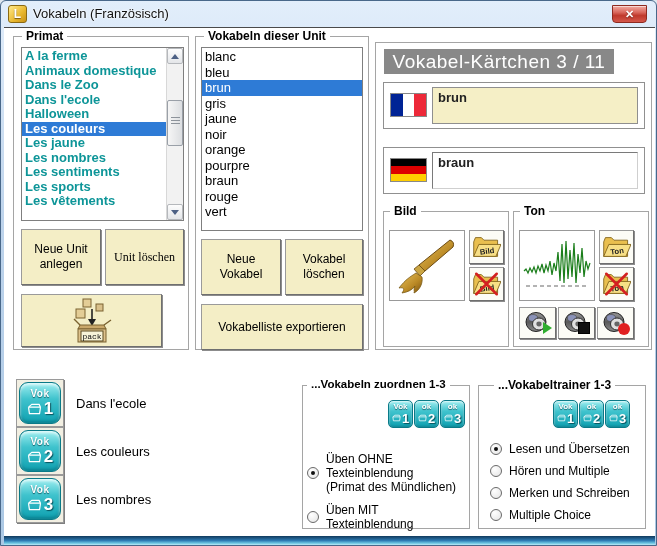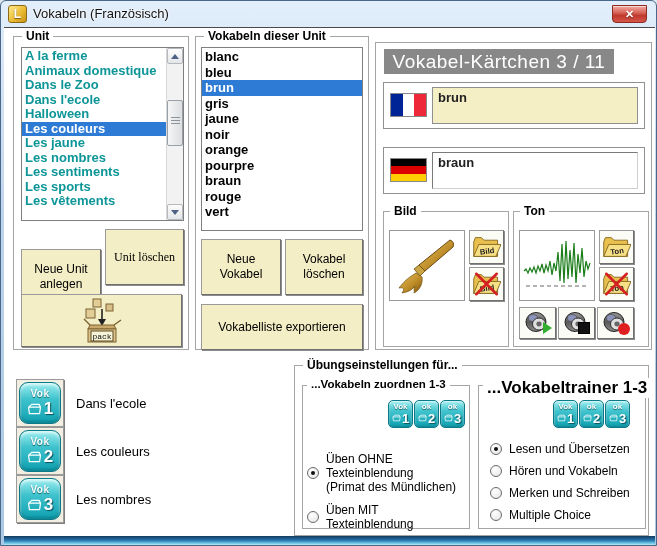--- a/index.html
+++ b/index.html
@@ -16,21 +16,21 @@
              border:1px solid #8e2a20;box-shadow:inset 0 1px 0 rgba(255,255,255,.55);box-sizing:border-box;
              color:#fff;font-weight:bold;font-size:11px;display:flex;align-items:center;justify-content:center;
              text-shadow:0 1px 1px #7a1d14;cursor:default;}
   .content{position:absolute;left:3px;top:26px;width:651px;height:511px;background:#fff;border-top:1px solid #4a4a4a;box-sizing:border-box;}
   .bottomband{position:absolute;left:3px;bottom:0;width:651px;height:9px;
               background:linear-gradient(180deg,#10395c 0%,#2d7ab2 50%,#6cc6e2 80%,#bdeaf6 100%);}
   .group{position:absolute;border:1px solid #a5a5a5;box-sizing:border-box;}
   .legend{position:absolute;top:-8px;left:8px;background:#fff;padding:0 4px;font-weight:bold;font-size:12px;color:#000;white-space:nowrap;}
   .listbox{position:absolute;border:1px solid #7f7f7f;background:#fff;box-sizing:border-box;}
   .list-items{position:absolute;left:0;top:1px;bottom:0;overflow:hidden;}
-  .li{font-size:13px;padding-left:3px;white-space:nowrap;font-weight:bold;}
+  .li{font-size:13px;padding-left:3px;white-space:nowrap;}
   .units-items .li{color:#0d9598;font-weight:bold;line-height:14.5px;}
   .vocab-items .li{color:#000;line-height:15.5px;}
   .li.sel{background:#2e7bd6;color:#fff;}
   .scrollbar{position:absolute;top:0;right:0;width:17px;height:100%;background:#f2f2f2;border-left:1px solid #d8d8d8;box-sizing:border-box;}
   .sb-btn{position:absolute;left:0;width:16px;height:16px;background:linear-gradient(180deg,#fdfdfd,#e4e6e9);
           border:1px solid #b5b8bc;box-sizing:border-box;display:flex;align-items:center;justify-content:center;border-radius:2px;}
   .sb-up{top:0;} .sb-down{bottom:0;}
   .arr-up{width:0;height:0;border-left:4px solid transparent;border-right:4px solid transparent;border-bottom:5px solid #4d6185;}
   .arr-down{width:0;height:0;border-left:4px solid transparent;border-right:4px solid transparent;border-top:5px solid #4d6185;}
   .sb-thumb{position:absolute;left:0;top:52px;width:16px;height:46px;background:linear-gradient(90deg,#f6f6f6,#dcdee1);
@@ -105,21 +105,21 @@
 <div class="window">
   <div class="titlebar">
     <div class="app-icon">L</div>
     <div class="title-text">Vokabeln (Französisch)</div>
     <div class="close-btn">✕</div>
   </div>
 
   <div class="content">
 
     <div class="group" style="left:9px;top:8px;width:176px;height:314px;">
-      <span class="legend">Unit</span>
+      <span class="legend">Primat</span>
     </div>
     <div class="listbox" style="left:17px;top:19px;width:163px;height:174px;">
       <div class="list-items units-items" style="right:17px;">
           <div class="li">A la ferme</div>
           <div class="li">Animaux domestique</div>
           <div class="li">Dans le Zoo</div>
           <div class="li">Dans l'ecole</div>
           <div class="li">Halloween</div>
           <div class="li sel">Les couleurs</div>
           <div class="li">Les jaune</div>
@@ -133,23 +133,23 @@
             <span class="arr-up"></span>
           </div>
         <div class="sb-thumb">
             <span class="sb-grip"></span>
           </div>
         <div class="sb-btn sb-down">
             <span class="arr-down"></span>
           </div>
       </div>
     </div>
-    <div class="btn" style="left:17px;top:201px;width:80px;height:56px;margin-top:20px;">Neue Unit anlegen</div>
+    <div class="btn" style="left:17px;top:201px;width:80px;height:56px;">Neue Unit anlegen</div>
     <div class="btn" style="left:101px;top:201px;width:79px;height:56px;font-family:Liberation Serif, serif;">Unit löschen</div>
-    <div class="btn" style="left:17px;top:266px;width:161px;height:53px;">
+    <div class="btn" style="left:17px;top:266px;width:141px;height:53px;">
       <svg width="48" height="46" viewBox="0 0 48 46">
         <rect x="15" y="1" width="8" height="8" fill="#e3cd96" stroke="#7a6230"></rect>
         <rect x="28" y="6" width="7" height="7" fill="#d9c08a" stroke="#7a6230"></rect>
         <rect x="8" y="11" width="9" height="9" fill="#e3cd96" stroke="#7a6230"></rect>
         <line x1="24" y1="11" x2="24" y2="23" stroke="#222" stroke-width="1.6"></line>
         <path d="M20 21 L24 28 L28 21 Z" fill="#222"></path>
         <path d="M12 27 L36 27 L38 31 L10 31 Z" fill="#caa86a" stroke="#7a6230"></path>
         <path d="M12 27 L6 21 M36 27 L43 22" stroke="#7a6230" stroke-width="1.4" fill="none"></path>
         <rect x="10" y="31" width="28" height="13" fill="#dec28c" stroke="#7a6230"></rect>
         <rect x="13" y="33" width="22" height="10" fill="#f7f3d8" stroke="#5a4a20"></rect>
@@ -314,23 +314,20 @@
                   <path d="M1.5 4.5 L5 1.5 H13 L14.5 4.5 M1.5 4.5 L2.5 11.5 H13.5 L14.5 4.5 M1.5 4.5 H14.5" stroke="#fff" stroke-width="1.3" fill="none" stroke-linejoin="round"></path>
                 </svg>
                 <span class="vnum">3</span>
               </div>
             </div>
           </div>
           <div class="slot-label">Les nombres</div>
         </div>
       </div>
 
-    <div class="group" style="left:290px;top:337px;width:355px;height:171px;">
-      <span class="legend">Übungseinstellungen für...</span>
-    </div>
 
     <div class="group" style="left:298px;top:357px;width:168px;height:144px;">
       <span class="legend" style="left:4px;font-size:11.5px;">...Vokabeln zuordnen 1-3</span>
     </div>
     <div class="vokrow" style="left:384px;top:372px;">
         <div class="vok-small">
           <div class="vtop">Vok</div>
           <div class="vbot">
             <svg class="boxglyph" viewBox="0 0 16 13">
               <path d="M1.5 4.5 L5 1.5 H13 L14.5 4.5 M1.5 4.5 L2.5 11.5 H13.5 L14.5 4.5 M1.5 4.5 H14.5" stroke="#fff" stroke-width="1.3" fill="none" stroke-linejoin="round"></path>
@@ -362,21 +359,21 @@
           <span class="radio on"></span>
           <span class="rlabel">Üben OHNE Texteinblendung<br>(Primat des Mündlichen)</span>
         </div>
         <div class="radio-row">
           <span class="radio"></span>
           <span class="rlabel">Üben MIT Texteinblendung</span>
         </div>
       </div>
 
     <div class="group" style="left:474px;top:357px;width:168px;height:144px;">
-      <span class="legend" style="left:4px;font-size:17px;">...Vokabeltrainer 1-3</span>
+      <span class="legend" style="left:15px;font-size:12px;">...Vokabeltrainer 1-3</span>
     </div>
     <div class="vokrow" style="left:549px;top:372px;">
         <div class="vok-small">
           <div class="vtop">Vok</div>
           <div class="vbot">
             <svg class="boxglyph" viewBox="0 0 16 13">
               <path d="M1.5 4.5 L5 1.5 H13 L14.5 4.5 M1.5 4.5 L2.5 11.5 H13.5 L14.5 4.5 M1.5 4.5 H14.5" stroke="#fff" stroke-width="1.3" fill="none" stroke-linejoin="round"></path>
             </svg>
             <span class="vnum">1</span>
           </div>
@@ -400,21 +397,21 @@
           </div>
         </div>
       </div>
     <div class="radios tradios" style="left:486px;top:414px;width:150px;">
         <div class="radio-row">
           <span class="radio on"></span>
           <span class="rlabel">Lesen und Übersetzen</span>
         </div>
         <div class="radio-row">
           <span class="radio"></span>
-          <span class="rlabel">Hören und Vokabeln</span>
+          <span class="rlabel">Hören und Multiple</span>
         </div>
         <div class="radio-row">
           <span class="radio"></span>
           <span class="rlabel">Merken und Schreiben</span>
         </div>
         <div class="radio-row">
           <span class="radio"></span>
           <span class="rlabel">Multiple Choice</span>
         </div>
       </div>

